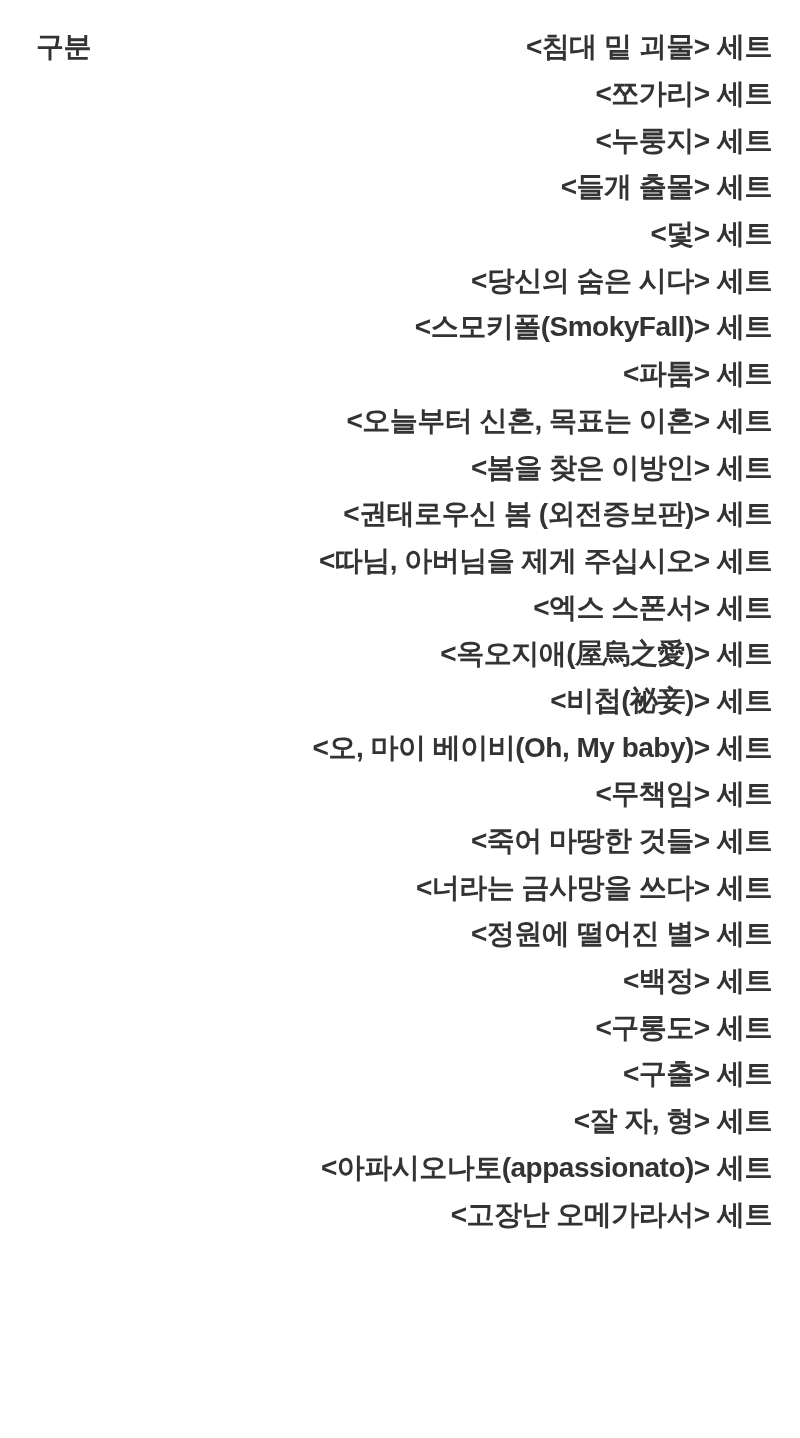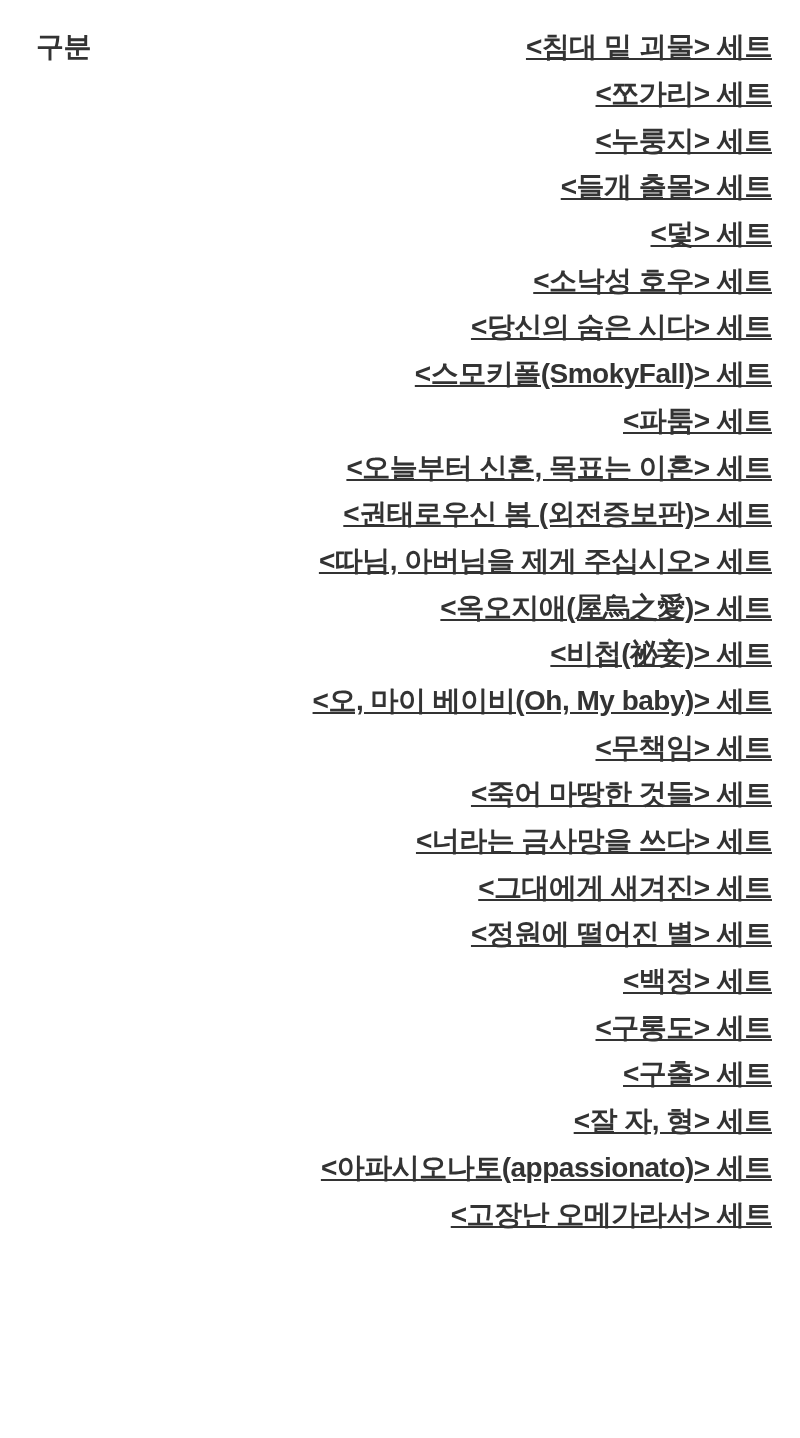--- a/index.html
+++ b/index.html
@@ -21,21 +21,20 @@
     display: flex;
     align-items: center;
     font-size: 28px;
     letter-spacing: -0.5px;
   }
   .list {
     position: absolute;
     top: 24px;
     left: 0;
     right: 28px;
-    text-decoration: underline;
   }
   .row {
     height: 46.7px;
     display: flex;
     align-items: center;
     justify-content: flex-end;
     font-size: 28px;
     letter-spacing: -0.5px;
     white-space: nowrap;
   }
@@ -61,51 +60,54 @@
   </div>
 
   <div class="row">
     <span class="cell">&lt;들개 출몰&gt; 세트</span>
   </div>
 
   <div class="row">
     <span class="cell">&lt;덫&gt; 세트</span>
   </div>
 
-  <div class="row">
-    <span class="cell">&lt;소낙성 호우&gt; 세트</span>
-  </div>
 
   <div class="row">
     <span class="cell">&lt;당신의 숨은 시다&gt; 세트</span>
   </div>
 
   <div class="row">
     <span class="cell">&lt;스모키폴(SmokyFall)&gt; 세트</span>
   </div>
 
   <div class="row">
     <span class="cell">&lt;파툼&gt; 세트</span>
   </div>
 
 
   <div class="row">
     <span class="cell">&lt;오늘부터 신혼, 목표는 이혼&gt; 세트</span>
   </div>
 
+  <div class="row">
+    <span class="cell">&lt;봄을 찾은 이방인&gt; 세트</span>
+  </div>
 
   <div class="row">
     <span class="cell">&lt;권태로우신 봄 (외전증보판)&gt; 세트</span>
   </div>
 
   <div class="row">
     <span class="cell">&lt;따님, 아버님을 제게 주십시오&gt; 세트</span>
   </div>
 
 
+  <div class="row">
+    <span class="cell">&lt;엑스 스폰서&gt; 세트</span>
+  </div>
 
   <div class="row">
     <span class="cell">&lt;옥오지애(屋烏之愛)&gt; 세트</span>
   </div>
 
   <div class="row">
     <span class="cell">&lt;비첩(祕妾)&gt; 세트</span>
   </div>
 
   <div class="row">
@@ -117,23 +119,20 @@
   </div>
 
   <div class="row">
     <span class="cell">&lt;죽어 마땅한 것들&gt; 세트</span>
   </div>
 
   <div class="row">
     <span class="cell">&lt;너라는 금사망을 쓰다&gt; 세트</span>
   </div>
 
-  <div class="row">
-    <span class="cell">&lt;그대에게 새겨진&gt; 세트</span>
-  </div>
 
   <div class="row">
     <span class="cell">&lt;정원에 떨어진 별&gt; 세트</span>
   </div>
 
   <div class="row">
     <span class="cell">&lt;백정&gt; 세트</span>
   </div>
 
   <div class="row">

